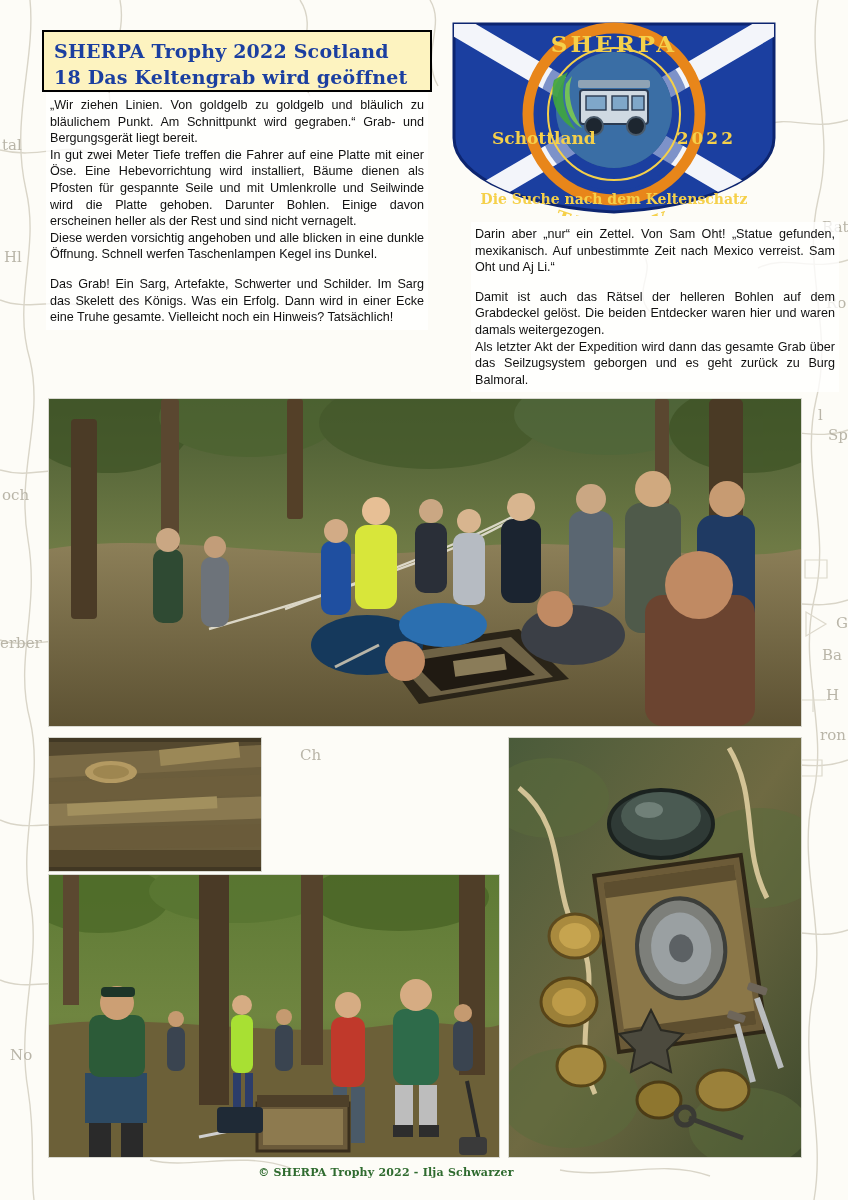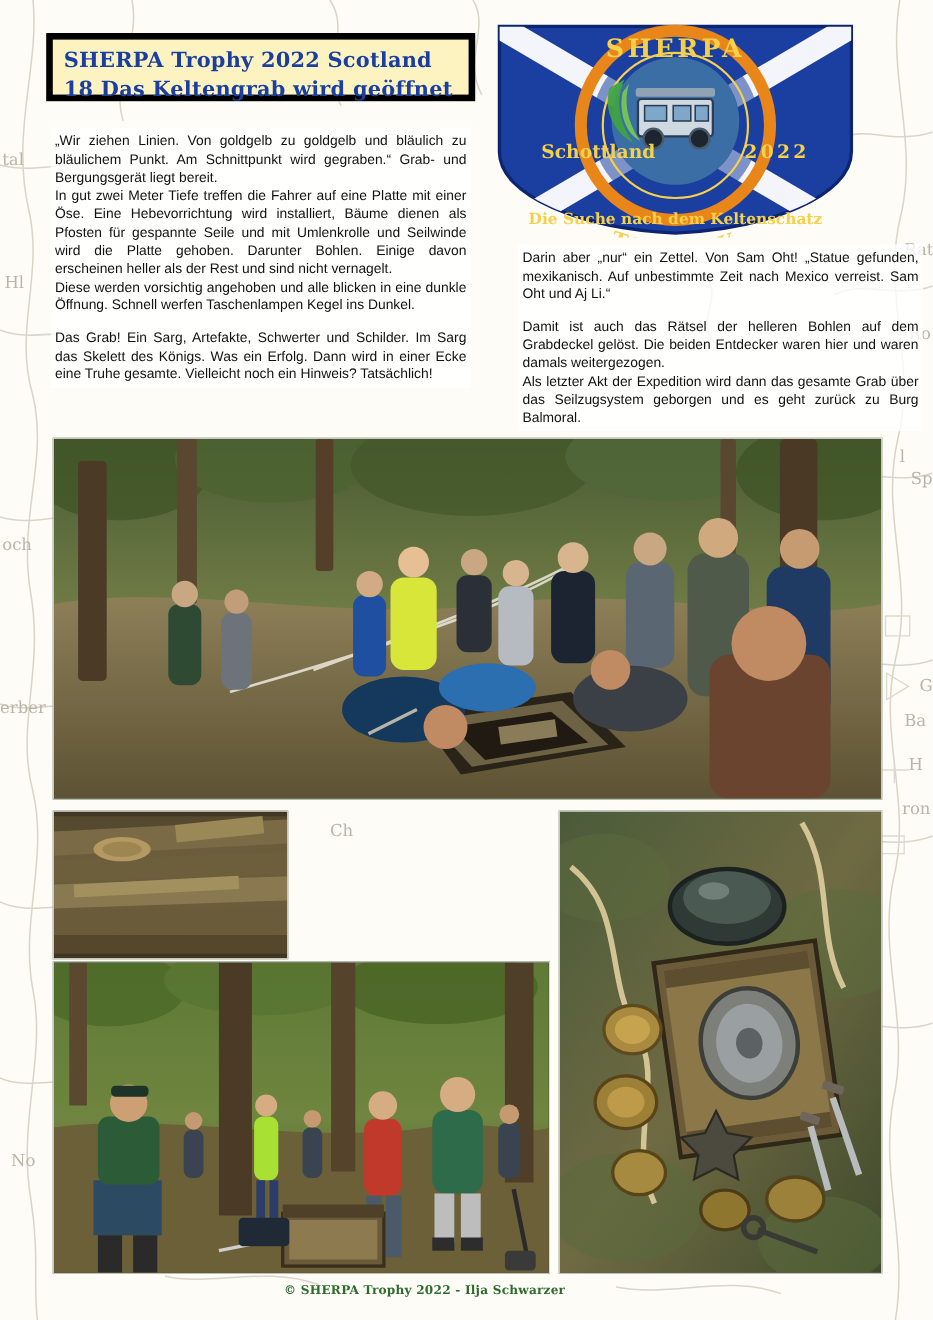--- a/index.html
+++ b/index.html
@@ -28,21 +28,21 @@
   .map-bg svg { width: 100%; height: 100%; display: block; }
 
   
   .title-box {
     position: absolute;
     left: 42px;
     top: 30px;
     width: 390px;
     height: 62px;
     background: #fdf3c0;
-    border: 6px solid #000000;
+    border: 2px solid #000000;
     z-index: 3;
     padding: 6px 10px 0 10px;
     box-sizing: border-box;
   }
   .title-line {
     font-family: "DejaVu Serif", serif;
     font-weight: bold;
     font-size: 19px;
     color: #1b3fa0;
     letter-spacing: 0.2px;
@@ -69,21 +69,21 @@
     line-height: 16.6px;
     color: #111;
     text-align: justify;
   }
   .col p { margin: 0 0 0 0; }
   .col p + p { margin-top: 0; }
   .gap { height: 13px; }
 
   .col-left {
     left: 46px;
-    top: 116px;
+    top: 93px;
     width: 382px;
     background: rgba(255,255,255,0.78);
     padding: 4px 4px 4px 4px;
     box-sizing: border-box;
   }
   .col-right {
     left: 437px;
     top: 222px;
     width: 368px;
     background: rgba(255,255,255,0.78);

